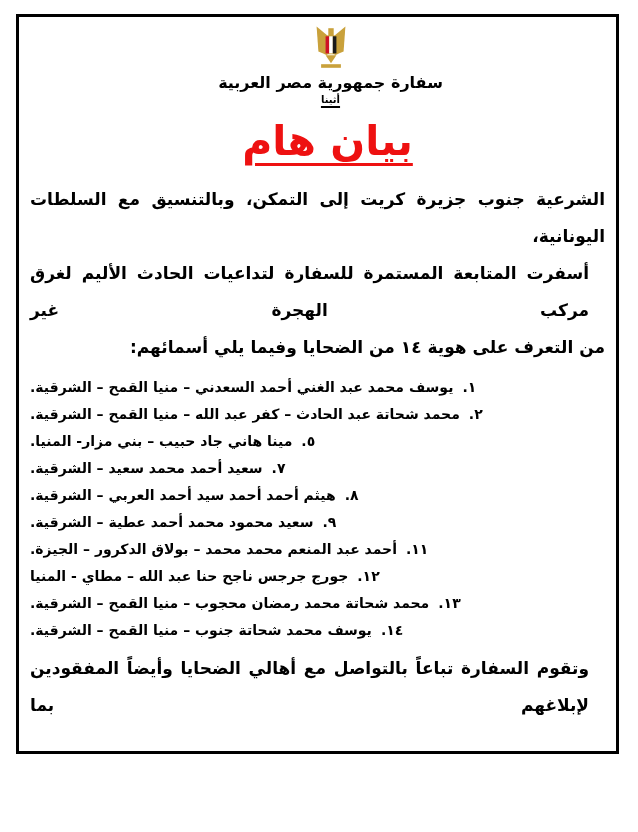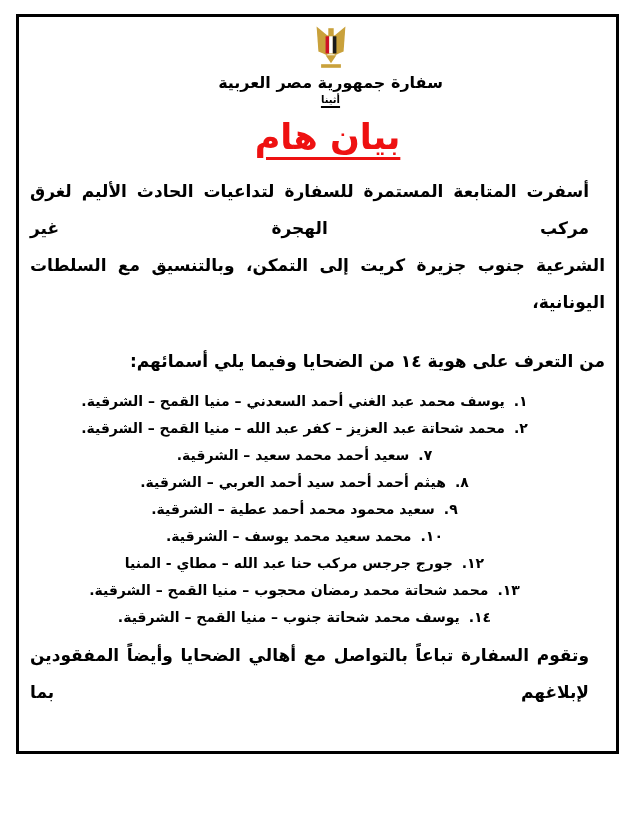--- a/index.html
+++ b/index.html
@@ -14,29 +14,29 @@
   }
   .header { text-align:center; transform:translateX(13px); }
   .emblem { display:block; margin:0 auto; }
   .embassy { font-size:16px; font-weight:bold; margin-top:2px; letter-spacing:0; }
   .city {
     font-size:10px; font-weight:bold; margin-top:2px;
     text-decoration:underline; text-decoration-thickness:2px; text-underline-offset:3px;
   }
   .title-wrap { text-align:center; transform:translateX(10px); margin-top:12px; }
   .title {
-    color:var(--title-red); font-size:35px; font-weight:bold;
+    color:var(--title-red); font-size:41px; font-weight:bold;
     text-decoration:underline; text-decoration-thickness:3px; text-underline-offset:8px;
   }
   .para { direction:rtl; font-weight:bold; font-size:17px; margin-top:16px; }
   .pline { line-height:37px; text-align:justify; text-align-last:justify; }
   .pline.first { padding-right:16px; }
-  .pline.last { text-align:right; text-align-last:right;margin-top:22px; }
+  .pline.last { text-align:right; text-align-last:right; }
   .victims { direction:rtl; margin-top:8px; padding-right:26px; font-weight:bold; font-size:14px; }
-  .victim { line-height:27px; text-align:center; }
+  .victim { line-height:27px; text-align:left; }
   .vnum { margin-left:9px; }
   .closing { margin-top:6px; }
 </style>
 </head>
 <body>
 
 <div class="frame">
 
   <div class="header">
     <svg class="emblem" width="36" height="46" viewBox="0 0 40 50" aria-hidden="true">
@@ -54,33 +54,34 @@
     </svg>
     <div class="embassy">سفارة جمهورية مصر العربية</div>
     <div class="city">أثينا</div>
   </div>
 
   <div class="title-wrap">
     <span class="title">بيان هام</span>
   </div>
 
   <div class="para">
+    <div class="pline">الشرعية جنوب جزيرة كريت إلى التمكن، وبالتنسيق مع السلطات اليونانية،</div>
     <div class="pline first">أسفرت المتابعة المستمرة للسفارة لتداعيات الحادث الأليم لغرق مركب الهجرة غير</div>
-    <div class="pline">الشرعية جنوب جزيرة كريت إلى التمكن، وبالتنسيق مع السلطات اليونانية،</div>
     <div class="pline last">من التعرف على هوية ١٤ من الضحايا وفيما يلي أسمائهم:</div>
   </div>
 
   <div class="victims">
     <div class="victim"><span class="vnum">١.</span><span>يوسف محمد عبد الغني أحمد السعدني – منيا القمح – الشرقية.</span></div>
-    <div class="victim"><span class="vnum">٢.</span><span>محمد شحاتة عبد العزيز – كفر عبد الله – منيا القمح – الشرقية.</span></div>
+    <div class="victim"><span class="vnum">٢.</span><span>محمد شحاتة عبد الحادث – كفر عبد الله – منيا القمح – الشرقية.</span></div>
+    <div class="victim"><span class="vnum">٥.</span><span>مينا هاني جاد حبيب – بني مزار- المنيا.</span></div>
     <div class="victim"><span class="vnum">٧.</span><span>سعيد أحمد محمد سعيد – الشرقية.</span></div>
     <div class="victim"><span class="vnum">٨.</span><span>هيثم أحمد أحمد سيد أحمد العربي – الشرقية.</span></div>
     <div class="victim"><span class="vnum">٩.</span><span>سعيد محمود محمد أحمد عطية – الشرقية.</span></div>
-    <div class="victim"><span class="vnum">١٠.</span><span>محمد سعيد محمد يوسف – الشرقية.</span></div>
-    <div class="victim"><span class="vnum">١٢.</span><span>جورج جرجس مركب حنا عبد الله – مطاي - المنيا</span></div>
+    <div class="victim"><span class="vnum">١١.</span><span>أحمد عبد المنعم محمد محمد – بولاق الدكرور – الجيزة.</span></div>
+    <div class="victim"><span class="vnum">١٢.</span><span>جورج جرجس ناجح حنا عبد الله – مطاي - المنيا</span></div>
     <div class="victim"><span class="vnum">١٣.</span><span>محمد شحاتة محمد رمضان محجوب – منيا القمح – الشرقية.</span></div>
     <div class="victim"><span class="vnum">١٤.</span><span>يوسف محمد شحاتة جنوب – منيا القمح – الشرقية.</span></div>
   </div>
 
   <div class="para closing">
     <div class="pline first">وتقوم السفارة تباعاً بالتواصل مع أهالي الضحايا وأيضاً المفقودين لإبلاغهم بما</div>
 
   </div>
 
 </div>

